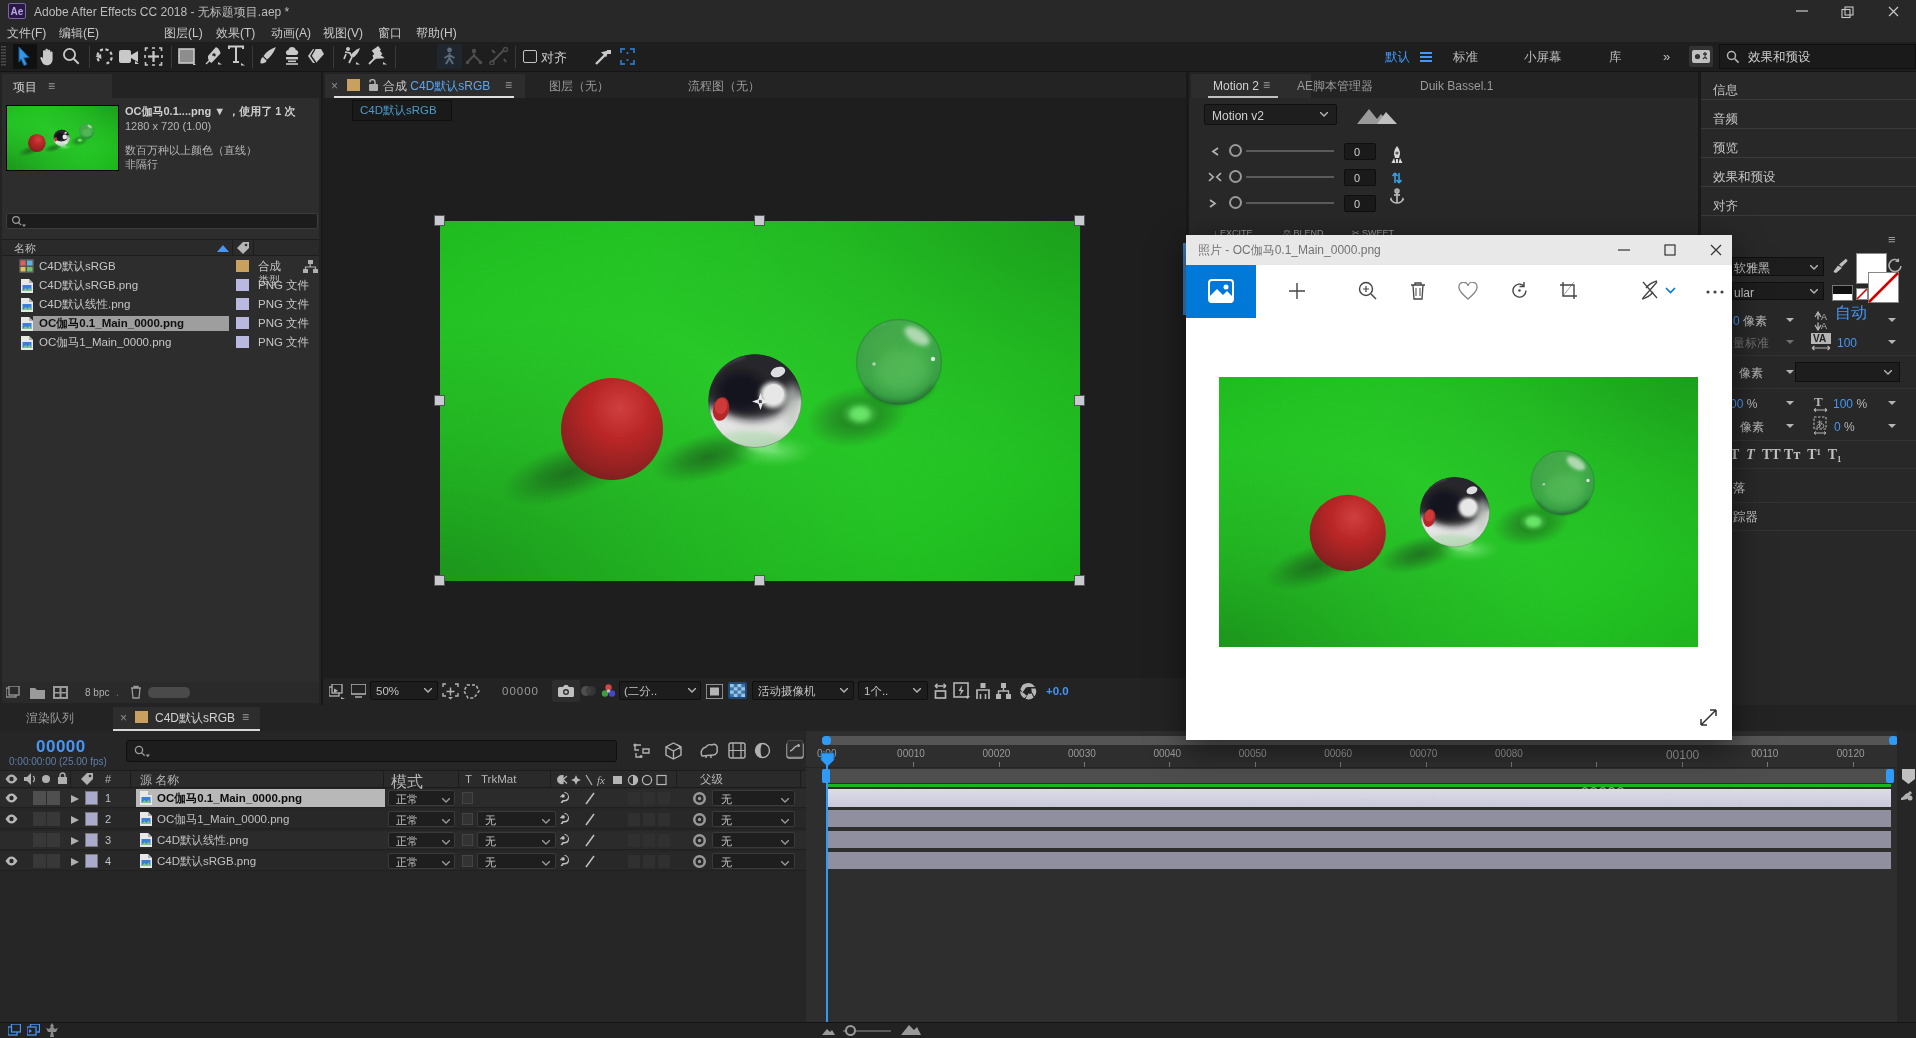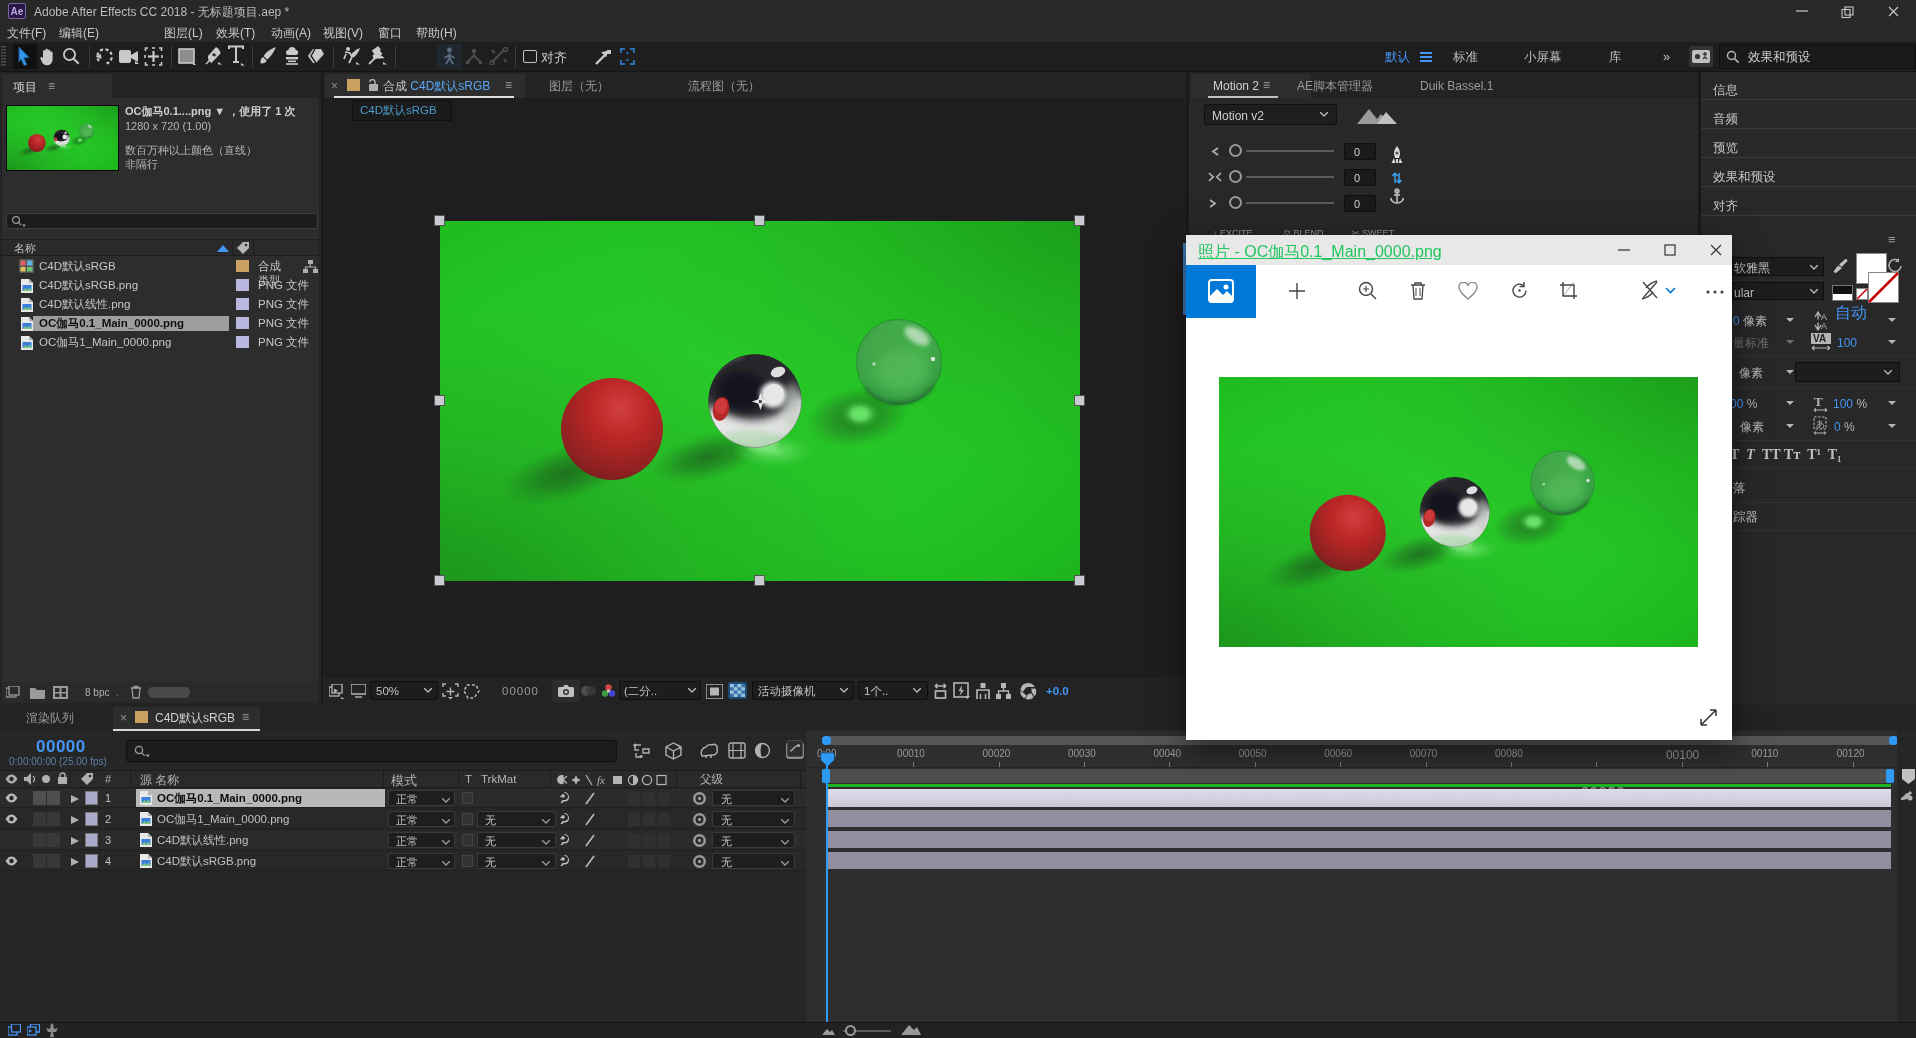--- a/index.html
+++ b/index.html
@@ -704,21 +704,21 @@
     </svg>
 <div class="a" style="left:70px;top:771px;width:1px;height:16px;background:#1c1c1c;"></div>
 <svg class="a" style="left:80px;top:772px" width="14" height="14" viewBox="0 0 14 14">
       <path d="M1 7l6-6h6v6l-6 6z" fill="#b0b0b0"></path>
       <circle cx="10" cy="4" r="1.3" fill="#2a2a2a"></circle>
     </svg>
 <div class="t" style="left:105px;top:774px;font-size:11px;color:#b5b5b5;">#</div>
 <div class="a" style="left:130px;top:771px;width:1px;height:16px;background:#1c1c1c;"></div>
 <div class="t" style="left:140px;top:774px;font-size:12px;color:#b5b5b5;">源 名称</div>
 <div class="a" style="left:383px;top:771px;width:1px;height:16px;background:#1c1c1c;"></div>
-<div class="t" style="left:391px;top:774px;font-size:13px;color:#b5b5b5;">模式</div>
+<div class="t" style="left:391px;top:774px;font-size:16px;color:#b5b5b5;">模式</div>
 <div class="a" style="left:458px;top:771px;width:1px;height:16px;background:#1c1c1c;"></div>
 <div class="t" style="left:465px;top:774px;font-size:11.5px;color:#b5b5b5;">T</div>
 <div class="t" style="left:481px;top:774px;font-size:11.5px;color:#b5b5b5;">TrkMat</div>
 <div class="a" style="left:550px;top:771px;width:1px;height:16px;background:#1c1c1c;"></div>
 <svg class="a" style="left:557px;top:774px" width="120" height="12" viewBox="0 0 120 12">
 <g fill="none" stroke="#b5b5b5" stroke-width="1.2">
 <path d="M6 10A4.6 4.6 0 116 1.2" fill="#b5b5b5" stroke="none"></path>
         <path d="M6 1v9M6 5.5L10 2M6 5.5l4 4"></path>
 <path d="M19 1l1.5 3.4L24 6l-3.5 1.6L19 11l-1.5-3.4L14 6l3.5-1.6z" fill="#b5b5b5" stroke="none"></path>
 <path d="M29 1l6 10"></path>
@@ -1033,21 +1033,21 @@
 <div class="a" style="left:843px;top:1030px;width:48px;height:2px;background:#5a5a5a;"></div>
 <div class="a" style="left:845px;top:1025px;width:11px;height:11px;border:2px solid #9a9a9a;border-radius:50%;background:#262626;"></div>
 <svg class="a" style="left:901px;top:1023px" width="20" height="12" viewBox="0 0 20 12">
       <path d="M0 12L8 2l5 5l3-3l4 8z" fill="#9a9a9a"></path>
     </svg>
 </div>
 
 <div id="photos">
 <div class="a" style="left:1186px;top:235px;width:546px;height:505px;background:#ffffff;box-shadow:0 8px 30px rgba(0,0,0,0.55);"></div>
 <div class="a" style="left:1186px;top:235px;width:546px;height:30px;background:#e8e8e8;"></div>
-<div class="t" style="left:1198px;top:244px;font-size:16px;color:#22c55e;text-decoration:underline;">照片 - OC伽马0.1_Main_0000.png</div>
+<div class="t" style="left:1198px;top:244px;font-size:12px;color:#737373;">照片 - OC伽马0.1_Main_0000.png</div>
 <svg class="a" style="left:1608px;top:235px" width="132" height="30" viewBox="0 0 132 30">
 <path d="M10 15h12" stroke="#333" stroke-width="1.2"></path>
 <rect x="57" y="10" width="10" height="10" fill="none" stroke="#333" stroke-width="1.2"></rect>
 <path d="M103 10l10 10M113 10l-10 10" stroke="#333" stroke-width="1.2"></path>
 </svg>
 
 <div class="a" style="left:1186px;top:265px;width:546px;height:53px;background:#ffffff;"></div>
 <div class="a" style="left:1186px;top:265px;width:70px;height:53px;background:#0078d7;"></div>
 <svg class="a" style="left:1208px;top:279px" width="26" height="24" viewBox="0 0 26 24">
       <rect x="1" y="1" width="24" height="22" rx="3" fill="none" stroke="#fff" stroke-width="2"></rect>

